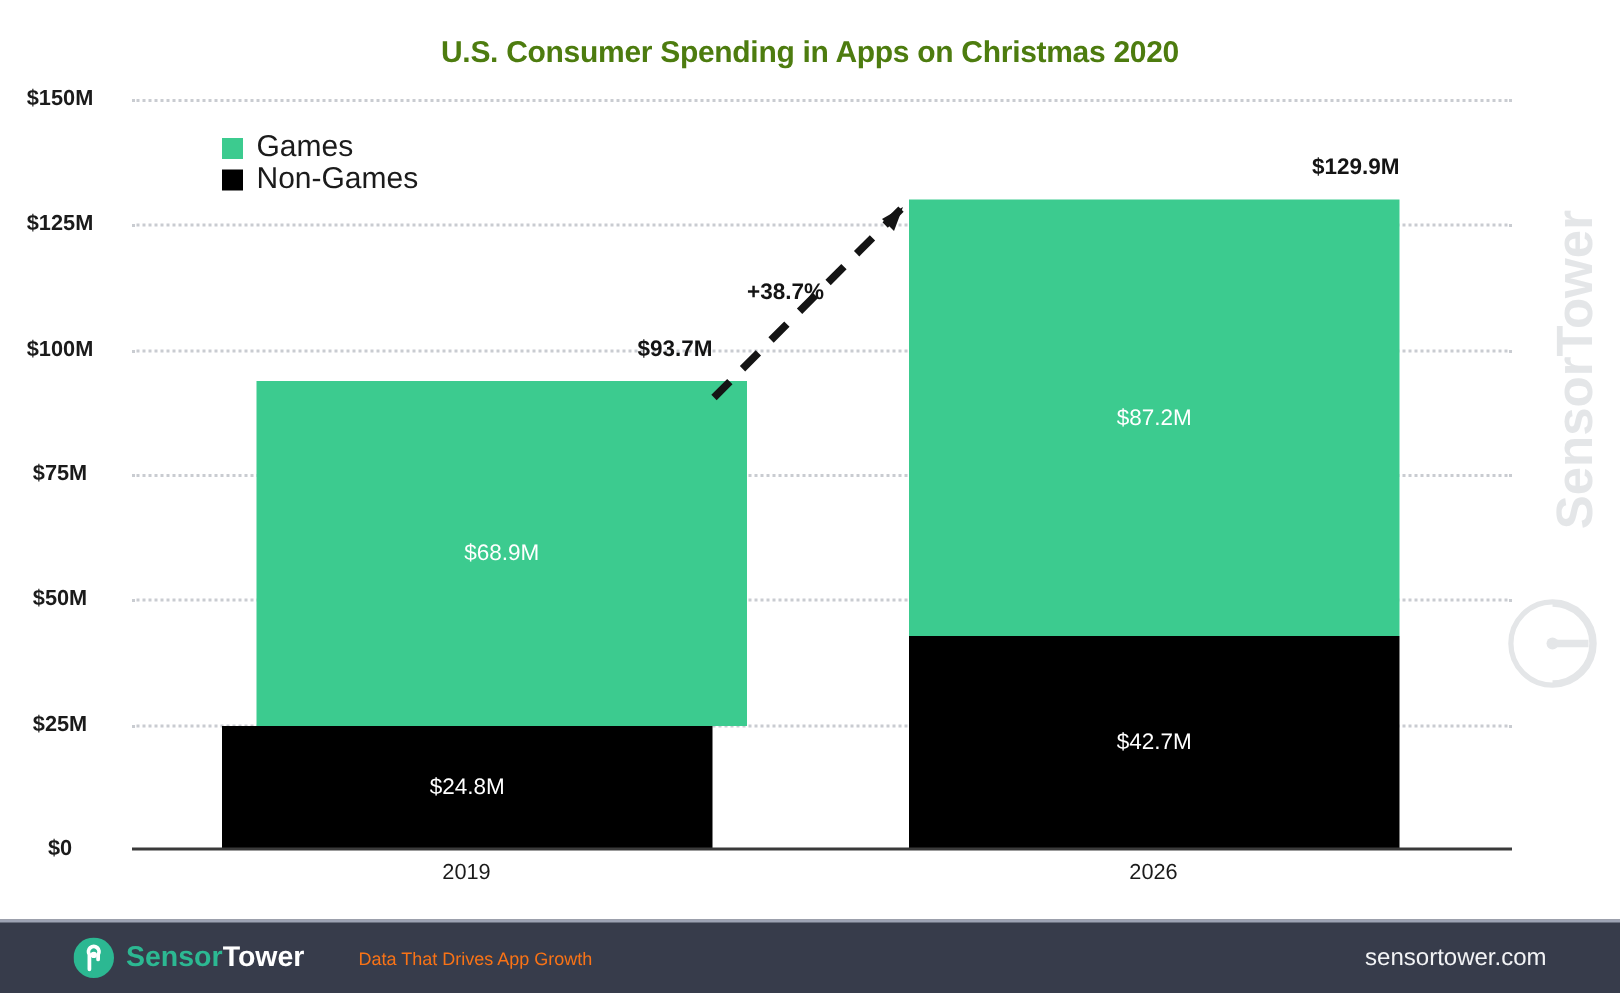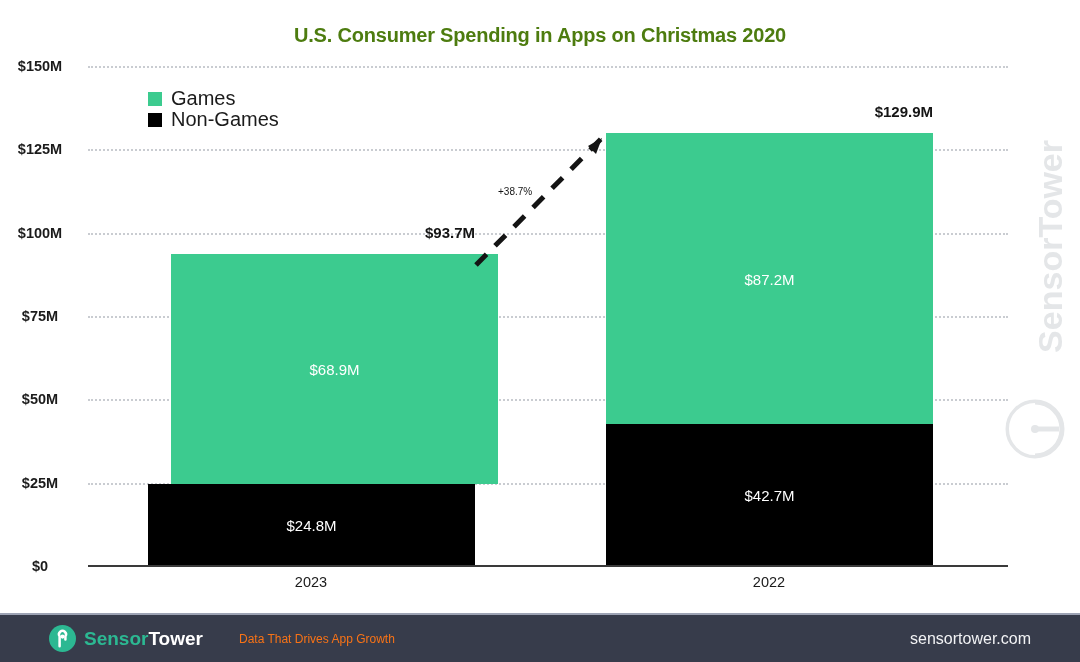--- a/index.html
+++ b/index.html
@@ -165,22 +165,22 @@
     left: 470px;
     top: 120px;
     width: 150px;
     height: 150px;
     pointer-events: none;
   }
   #growth-label {
     position: absolute;
     left: 498px;
     top: 186px;
-    font-size: 10px;
-    font-weight: normal;
+    font-size: 15px;
+    font-weight: bold;
     color: #141414;
     white-space: nowrap;
   }
 
   
   #footer {
     position: absolute;
     left: 0;
     top: 613px;
     width: 1080px;
@@ -280,22 +280,22 @@
 
   <div class="axis-label" style="top:66px;">$150M</div>
   <div class="axis-label" style="top:149px;">$125M</div>
   <div class="axis-label" style="top:233px;">$100M</div>
   <div class="axis-label" style="top:316px;">$75M</div>
   <div class="axis-label" style="top:399px;">$50M</div>
   <div class="axis-label" style="top:483px;">$25M</div>
   <div class="axis-label" style="top:566px;">$0</div>
 
   <div id="x-axis-line"></div>
-  <div class="x-tick-label" style="left:311px;">2023</div>
-  <div class="x-tick-label" style="left:769px;">2022</div>
+  <div class="x-tick-label" style="left:311px;">2019</div>
+  <div class="x-tick-label" style="left:769px;">2026</div>
 
   <svg id="growth-connector" viewBox="0 0 150 150">
     <path d="M6 145 L132 18" stroke="#141414" stroke-width="5" stroke-dasharray="15 12" stroke-linecap="butt" fill="none"></path>
     <path d="M132 18 L118 26 L126 34 Z" fill="#141414"></path>
   </svg>
   <div id="growth-label">+38.7%</div>
 
 </div>
 
 <div id="footer">

